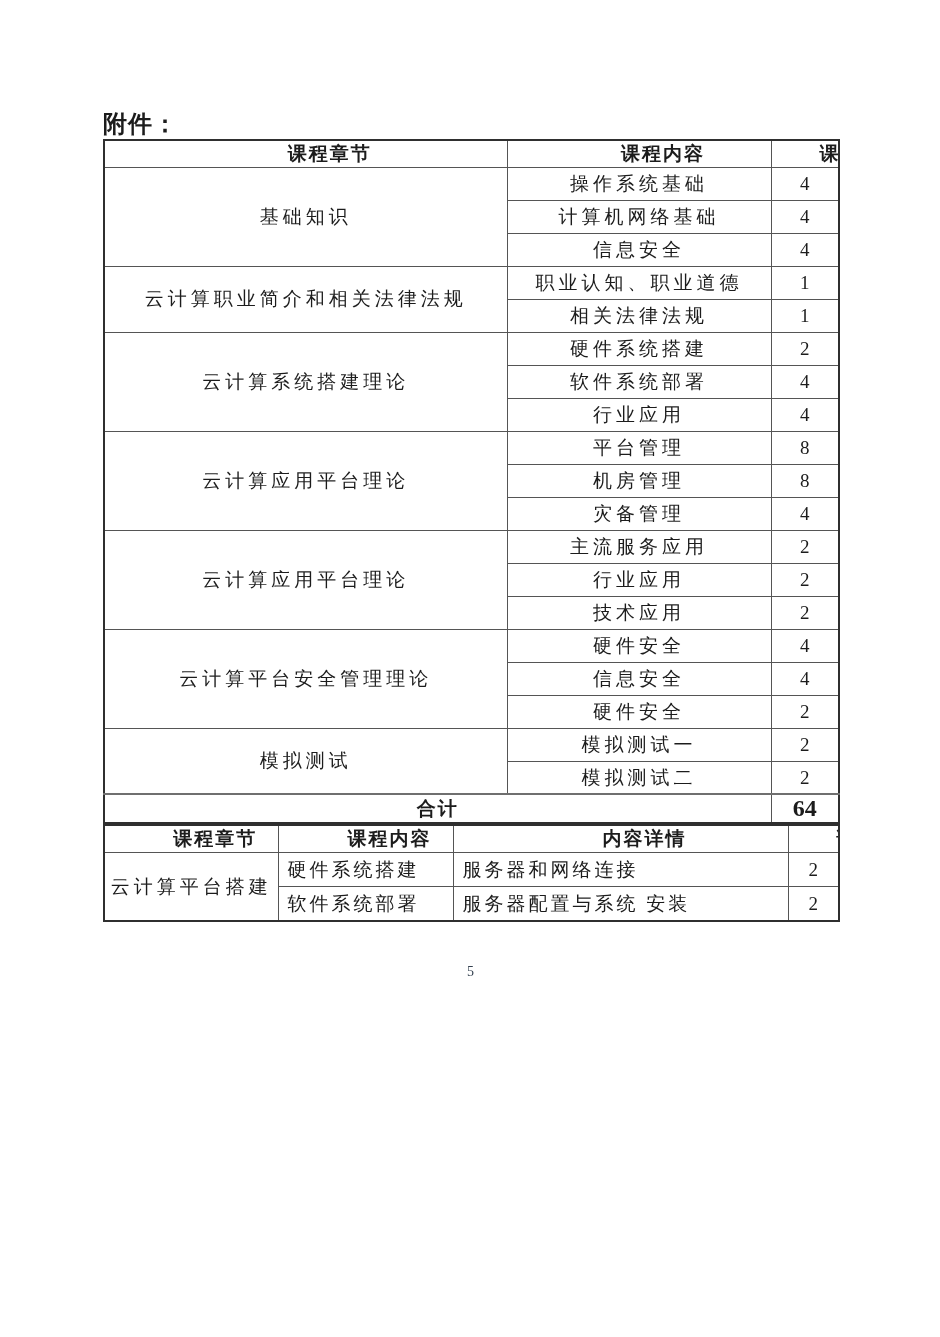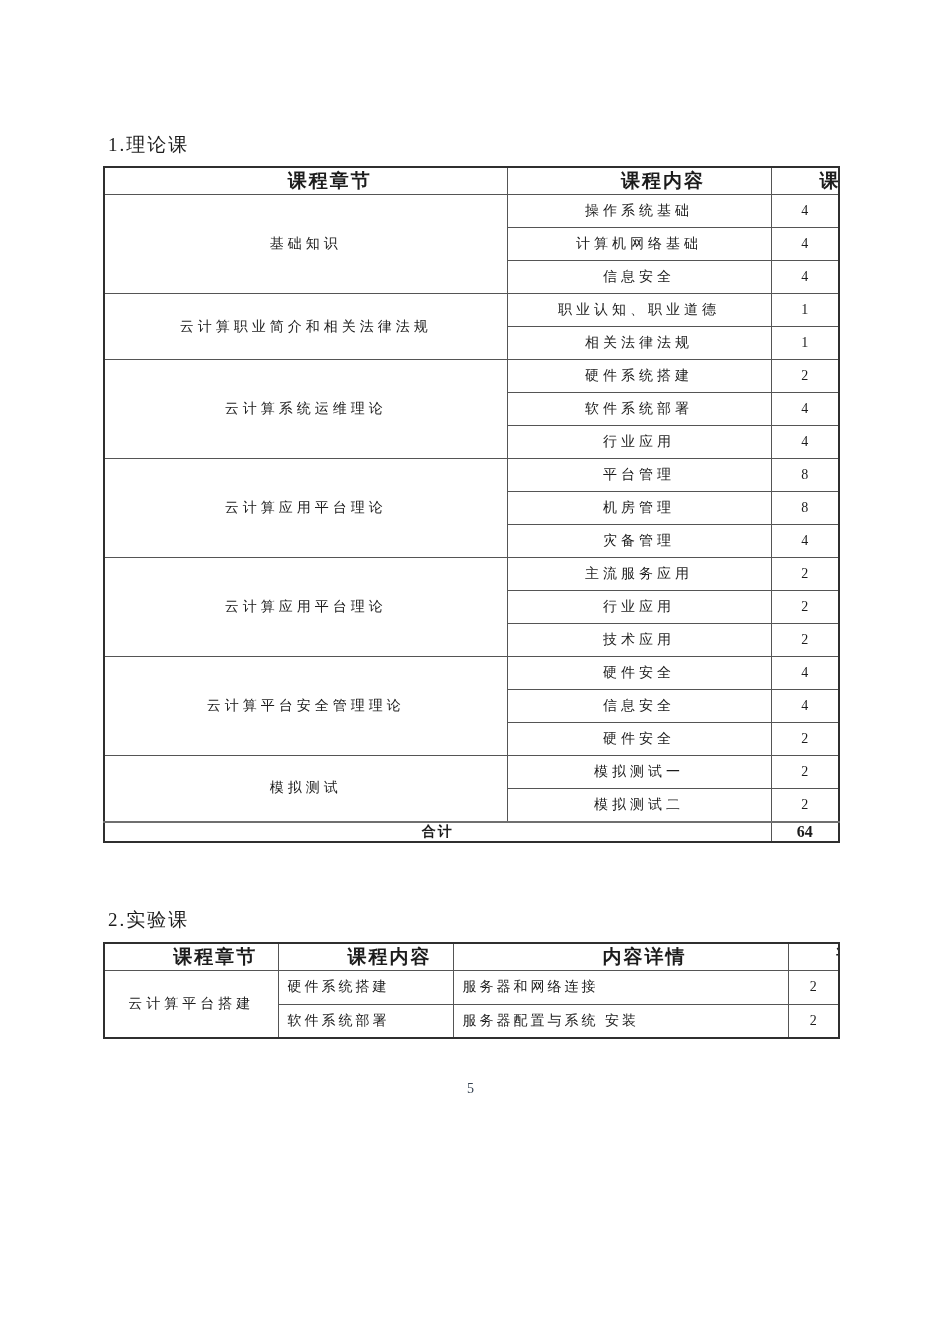--- a/index.html
+++ b/index.html
@@ -54,54 +54,54 @@
   }
   th {
     font-family: "Liberation Sans", "DejaVu Sans", sans-serif;
     font-weight: 700;
     font-size: 19px;
     letter-spacing: 2px;
     height: 18px;
     padding-left: 48px;
   }
   td {
-    font-size: 14px;
+    font-size: 19px;
     letter-spacing: 4px;
     height: 33px;
   }
   td.hours { letter-spacing: 0; }
   .t1 tr.total td { height: 16px; border-top: 2px solid #6f6f6f; }
   .t1 tr.total td.total-label {
     font-family: "Liberation Sans", "DejaVu Sans", sans-serif;
     font-weight: 700;
     letter-spacing: 2px;
   }
   .t1 tr.total td.hours {
     font-weight: 700;
-    font-size: 16px;
+    font-size: 24px;
   }
   .t2 td { height: 34px; }
   .t2 td.left { text-align: left; padding-left: 9px; letter-spacing: 3px; }
 
   .page-number {
     margin-top: 42px;
     text-align: center;
     font-size: 14px;
     color: #33404f;
     letter-spacing: 0;
   }
 </style>
 </head>
 <body>
 
 <div class="doc">
 
-
-
-  <div class="section-label">1.理论课</div>
+  <div class="attachment">附件：</div>
+
+
 
   <table class="t1">
     <colgroup>
       <col style="width:403px">
         <col style="width:264px">
         <col style="width:68px">
     </colgroup>
     <thead>
       <tr>
         <th>课程章节</th>
@@ -128,21 +128,21 @@
         <td rowspan="2">云计算职业简介和相关法律法规</td>
         <td>职业认知、职业道德</td>
         <td class="hours">1</td>
       </tr>
       <tr>
         <td>相关法律法规</td>
         <td class="hours">1</td>
       </tr>
 
       <tr>
-        <td rowspan="3">云计算系统运维理论</td>
+        <td rowspan="3">云计算系统搭建理论</td>
         <td>硬件系统搭建</td>
         <td class="hours">2</td>
       </tr>
       <tr>
         <td>软件系统部署</td>
         <td class="hours">4</td>
       </tr>
       <tr>
         <td>行业应用</td>
         <td class="hours">4</td>
@@ -200,21 +200,20 @@
         <td class="hours">2</td>
       </tr>
 
       <tr class="total">
         <td colspan="2" class="total-label">合计</td>
         <td class="hours">64</td>
       </tr>
     </tbody>
   </table>
 
-  <div class="section-label second">2.实验课</div>
 
   <table class="t2">
     <colgroup>
       <col style="width:174px">
         <col style="width:175px">
         <col style="width:335px">
         <col style="width:51px">
     </colgroup>
     <thead>
       <tr>

